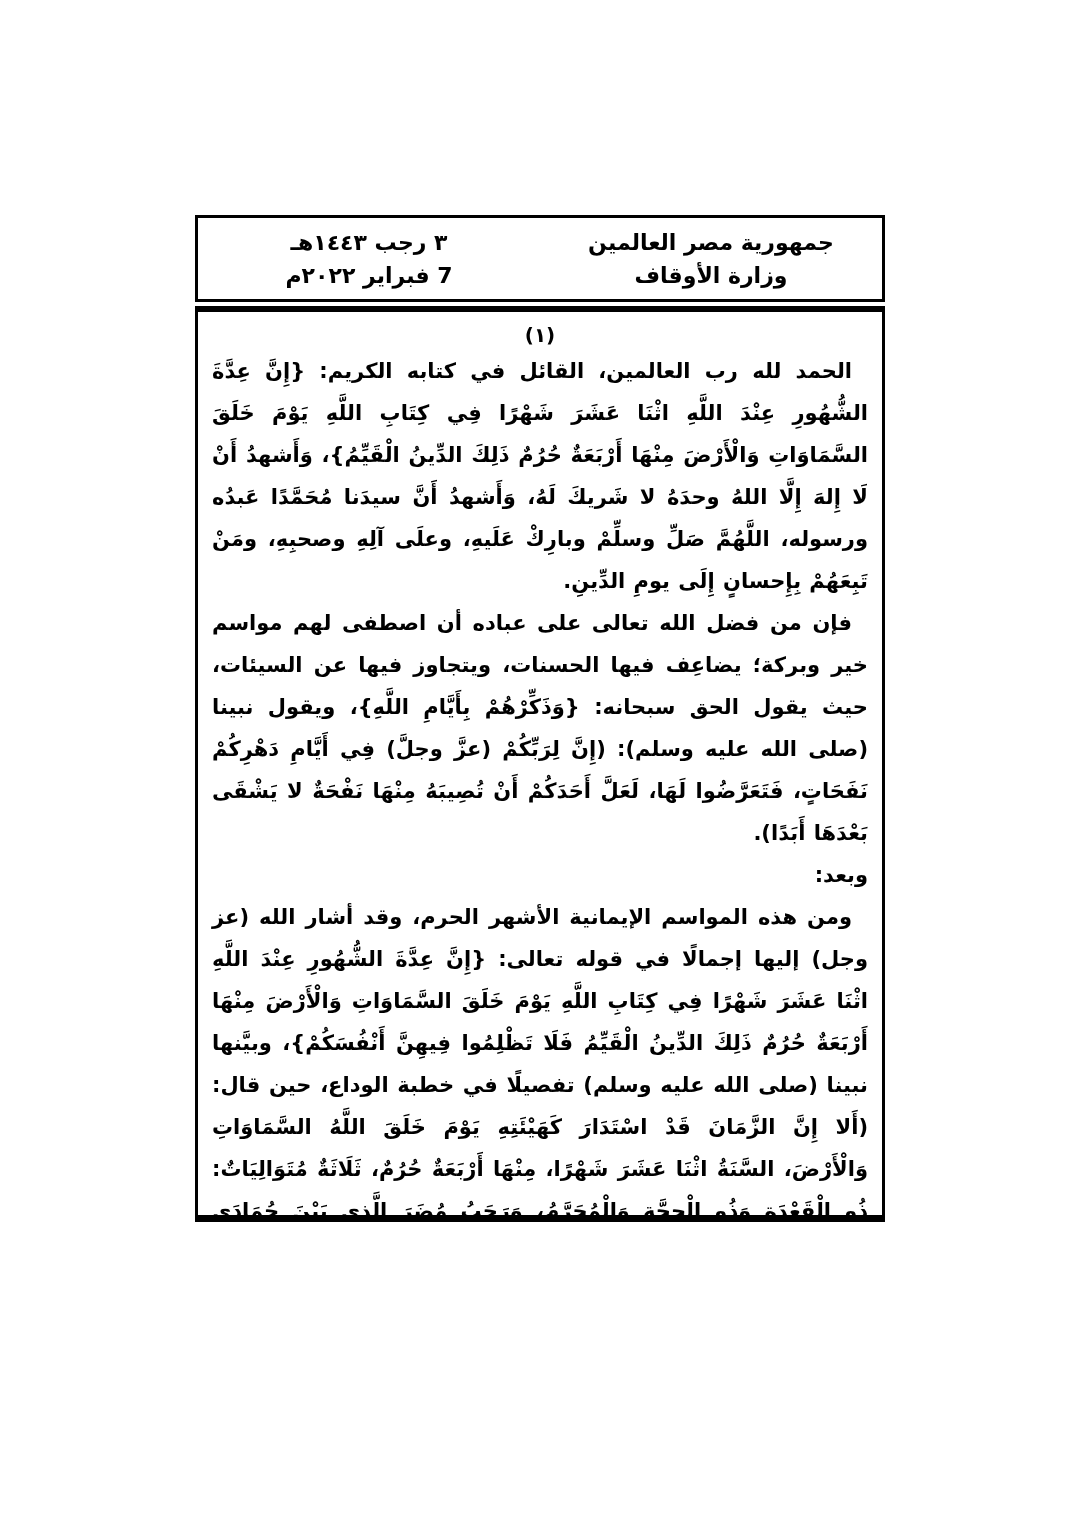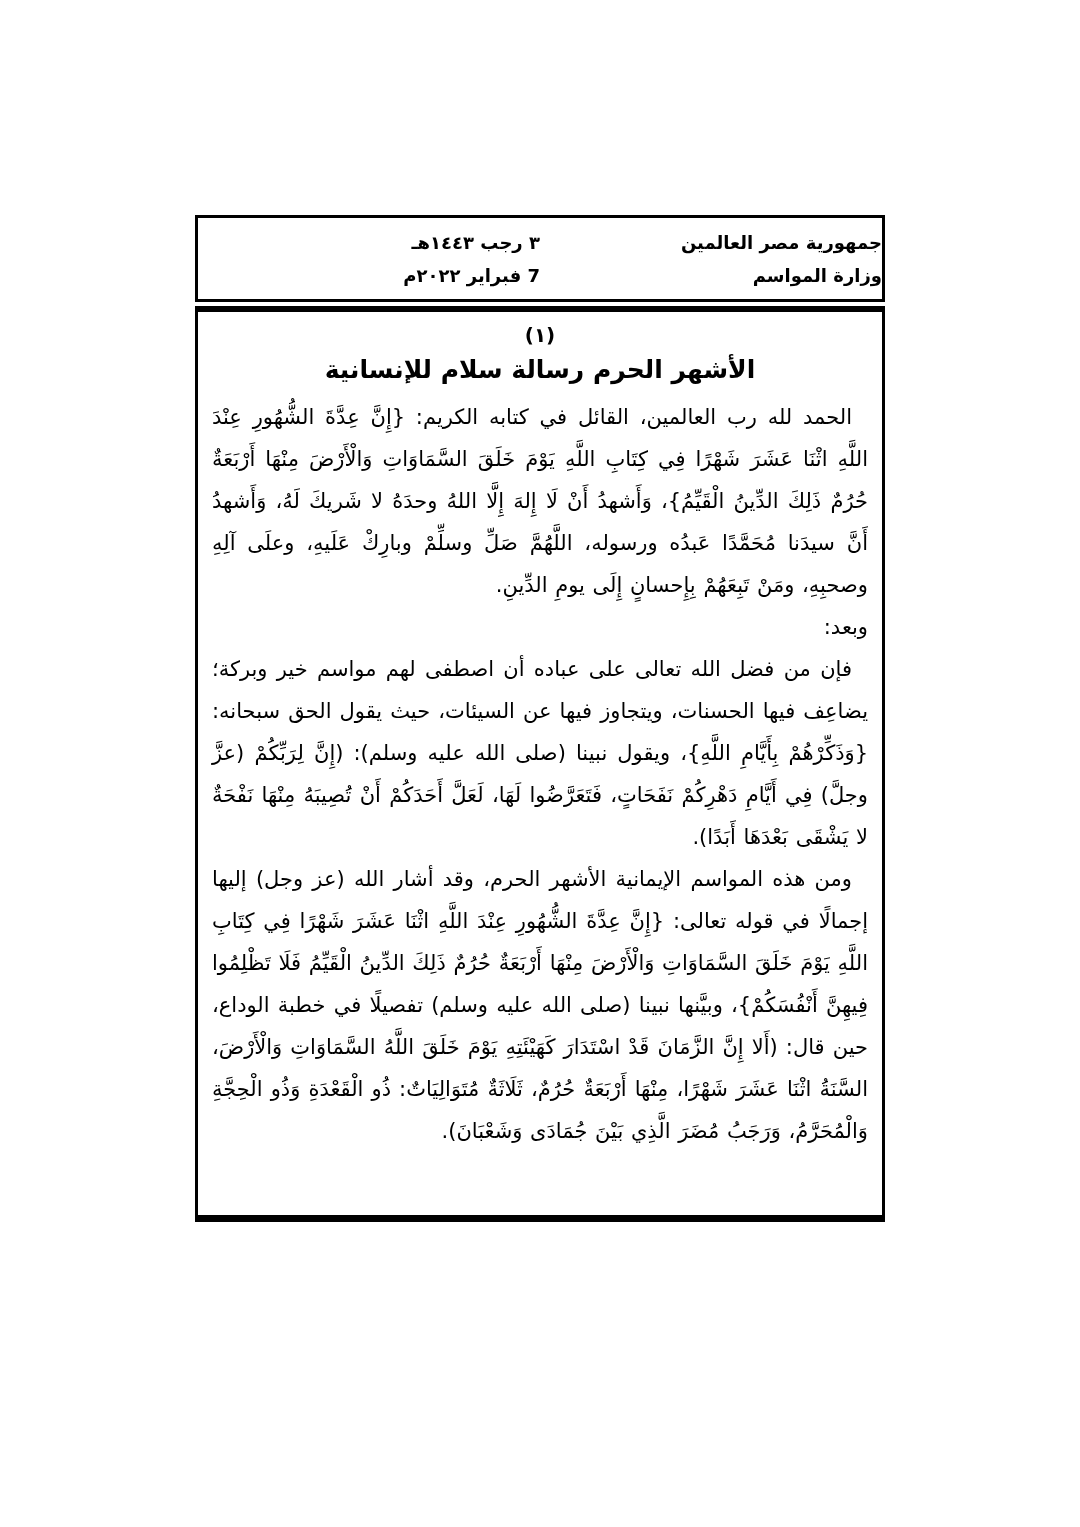--- a/index.html
+++ b/index.html
@@ -20,22 +20,23 @@
     position: absolute;
     left: 195px; top: 215px;
     width: 690px; height: 87px;
     border: 3px solid #000;
     display: flex;
     flex-direction: row; 
     align-items: center;
   }
   .header-col {
     flex: 1 1 50%;
+    text-align: center;
     font-weight: 700;
-    font-size: 18px;
+    font-size: 22px;
     line-height: 33px;
     white-space: nowrap;
   }
   .header-col .line { display: block; }
   
   .main-box {
     position: absolute;
     left: 195px; top: 306px;
     width: 690px; height: 916px;
     border: 3px solid #000;
@@ -54,50 +55,49 @@
   .doc-title {
     text-align: center;
     font-weight: 700;
     font-size: 25px;
     line-height: 36px;
     margin: 2px 0 8px 0;
   }
   .body-text { direction: rtl; }
   .para {
     font-size: 21px;
-    font-weight: 400;
+    font-weight: 700;
     line-height: 42px;
     text-align: justify;
     text-indent: 16px;
     word-spacing: 1px;
   }
   .para.no-indent { text-indent: 0; }
 </style>
 </head>
 <body>
 
 <div class="page">
 
   <div class="header-box">
     <div class="header-col">
       <span class="line">جمهورية مصر العالمين</span>
-      <span class="line">وزارة المواسم</span>
+      <span class="line">وزارة الأوقاف</span>
     </div>
     <div class="header-col">
       <span class="line">٣ رجب ١٤٤٣هـ</span>
       <span class="line">7 فبراير ٢٠٢٢م</span>
     </div>
   </div>
 
   <div class="main-box">
     <div class="page-number">(١)</div>
-    <div class="doc-title">الأشهر الحرم رسالة سلام للإنسانية</div>
 
     <div class="body-text">
       <div class="para">الحمد لله رب العالمين، القائل في كتابه الكريم: {إِنَّ عِدَّةَ الشُّهُورِ عِنْدَ اللَّهِ اثْنَا عَشَرَ شَهْرًا فِي كِتَابِ اللَّهِ يَوْمَ خَلَقَ السَّمَاوَاتِ وَالْأَرْضَ مِنْهَا أَرْبَعَةٌ حُرُمٌ ذَلِكَ الدِّينُ الْقَيِّمُ}، وَأَشهدُ أَنْ لَا إِلهَ إِلَّا اللهُ وحدَهُ لا شَريكَ لَهُ، وَأَشهدُ أَنَّ سيدَنا مُحَمَّدًا عَبدُه ورسوله، اللَّهُمَّ صَلِّ وسلِّمْ وبارِكْ عَلَيهِ، وعلَى آلِهِ وصحبِهِ، ومَنْ تَبِعَهُمْ بِإِحسانٍ إِلَى يومِ الدِّينِ.</div>
+      <div class="para">فإن من فضل الله تعالى على عباده أن اصطفى لهم مواسم خير وبركة؛ يضاعِف فيها الحسنات، ويتجاوز فيها عن السيئات، حيث يقول الحق سبحانه: {وَذَكِّرْهُمْ بِأَيَّامِ اللَّهِ}، ويقول نبينا (صلى الله عليه وسلم): (إِنَّ لِرَبِّكُمْ (عزَّ وجلَّ) فِي أَيَّامِ دَهْرِكُمْ نَفَحَاتٍ، فَتَعَرَّضُوا لَهَا، لَعَلَّ أَحَدَكُمْ أَنْ تُصِيبَهُ مِنْهَا نَفْحَةٌ لا يَشْقَى بَعْدَهَا أَبَدًا).</div>
       <div class="para no-indent">وبعد:</div>
-      <div class="para">فإن من فضل الله تعالى على عباده أن اصطفى لهم مواسم خير وبركة؛ يضاعِف فيها الحسنات، ويتجاوز فيها عن السيئات، حيث يقول الحق سبحانه: {وَذَكِّرْهُمْ بِأَيَّامِ اللَّهِ}، ويقول نبينا (صلى الله عليه وسلم): (إِنَّ لِرَبِّكُمْ (عزَّ وجلَّ) فِي أَيَّامِ دَهْرِكُمْ نَفَحَاتٍ، فَتَعَرَّضُوا لَهَا، لَعَلَّ أَحَدَكُمْ أَنْ تُصِيبَهُ مِنْهَا نَفْحَةٌ لا يَشْقَى بَعْدَهَا أَبَدًا).</div>
       <div class="para">ومن هذه المواسم الإيمانية الأشهر الحرم، وقد أشار الله (عز وجل) إليها إجمالًا في قوله تعالى: {إِنَّ عِدَّةَ الشُّهُورِ عِنْدَ اللَّهِ اثْنَا عَشَرَ شَهْرًا فِي كِتَابِ اللَّهِ يَوْمَ خَلَقَ السَّمَاوَاتِ وَالْأَرْضَ مِنْهَا أَرْبَعَةٌ حُرُمٌ ذَلِكَ الدِّينُ الْقَيِّمُ فَلَا تَظْلِمُوا فِيهِنَّ أَنْفُسَكُمْ}، وبيَّنها نبينا (صلى الله عليه وسلم) تفصيلًا في خطبة الوداع، حين قال: (أَلا إِنَّ الزَّمَانَ قَدْ اسْتَدَارَ كَهَيْئَتِهِ يَوْمَ خَلَقَ اللَّهُ السَّمَاوَاتِ وَالْأَرْضَ، السَّنَةُ اثْنَا عَشَرَ شَهْرًا، مِنْهَا أَرْبَعَةٌ حُرُمٌ، ثَلَاثَةٌ مُتَوَالِيَاتٌ: ذُو الْقَعْدَةِ وَذُو الْحِجَّةِ وَالْمُحَرَّمُ، وَرَجَبُ مُضَرَ الَّذِي بَيْنَ جُمَادَى وَشَعْبَانَ).</div>
 
     </div>
   </div>
 
 </div>
 
 </body></html>

